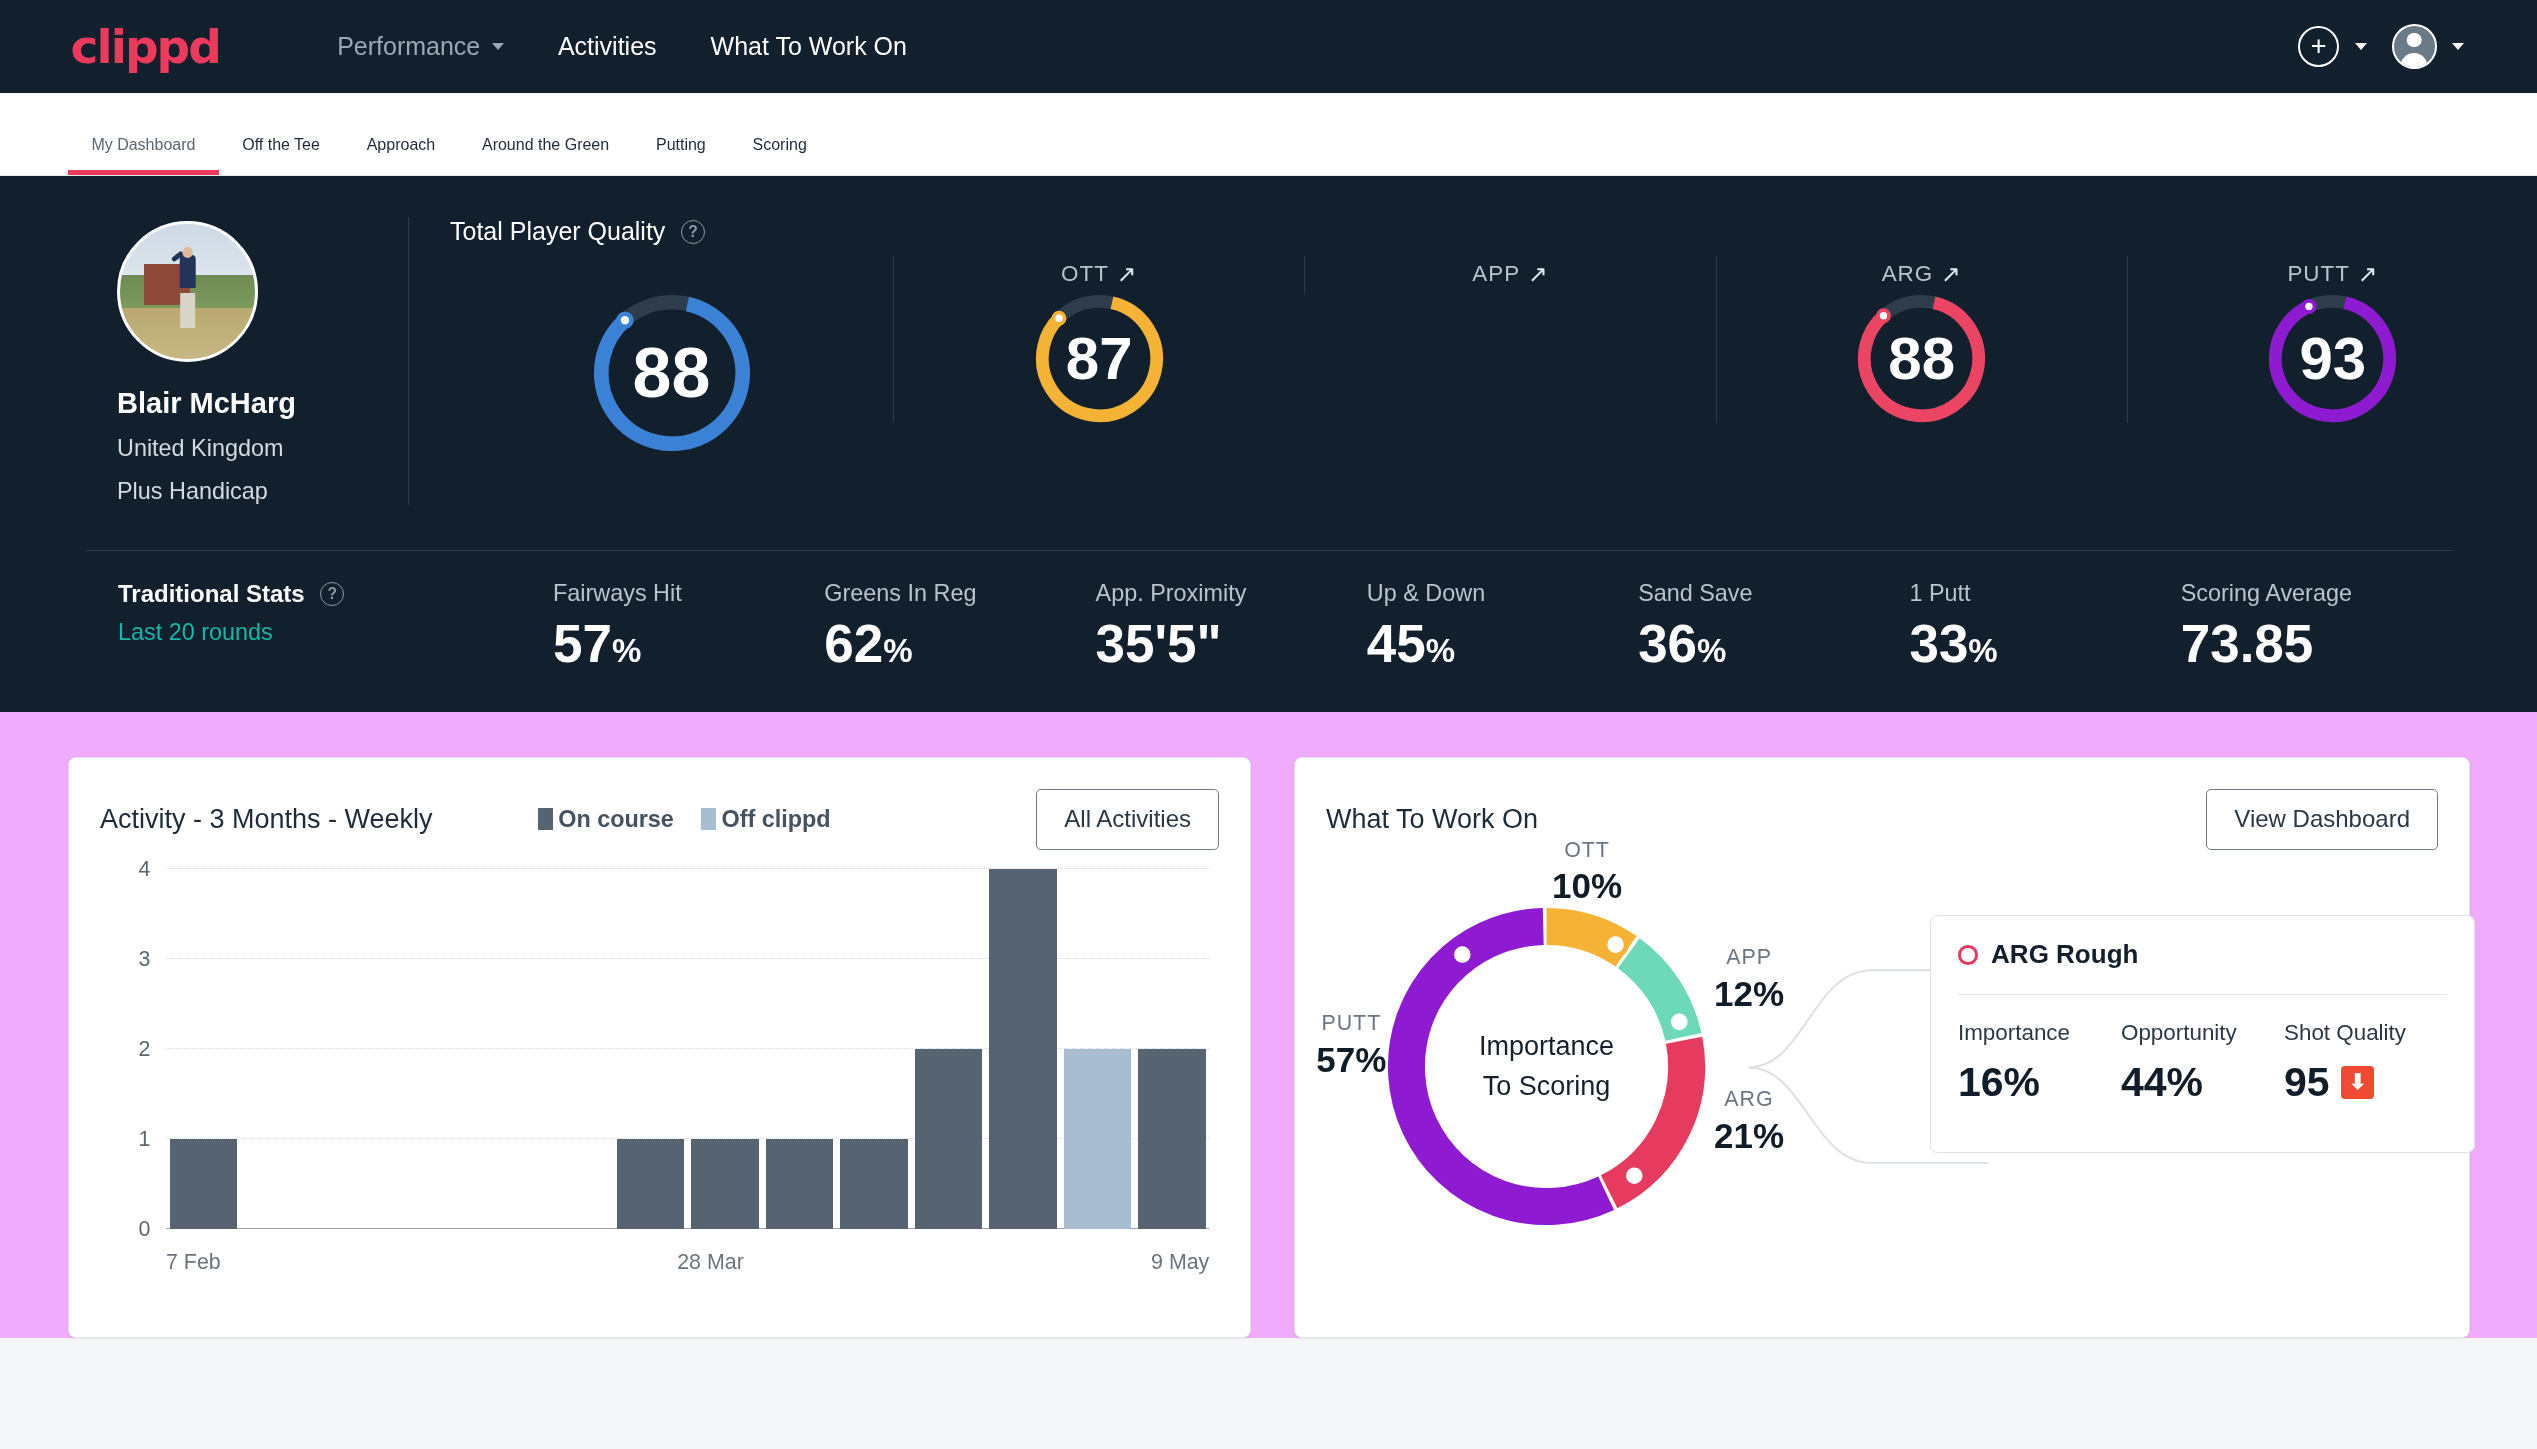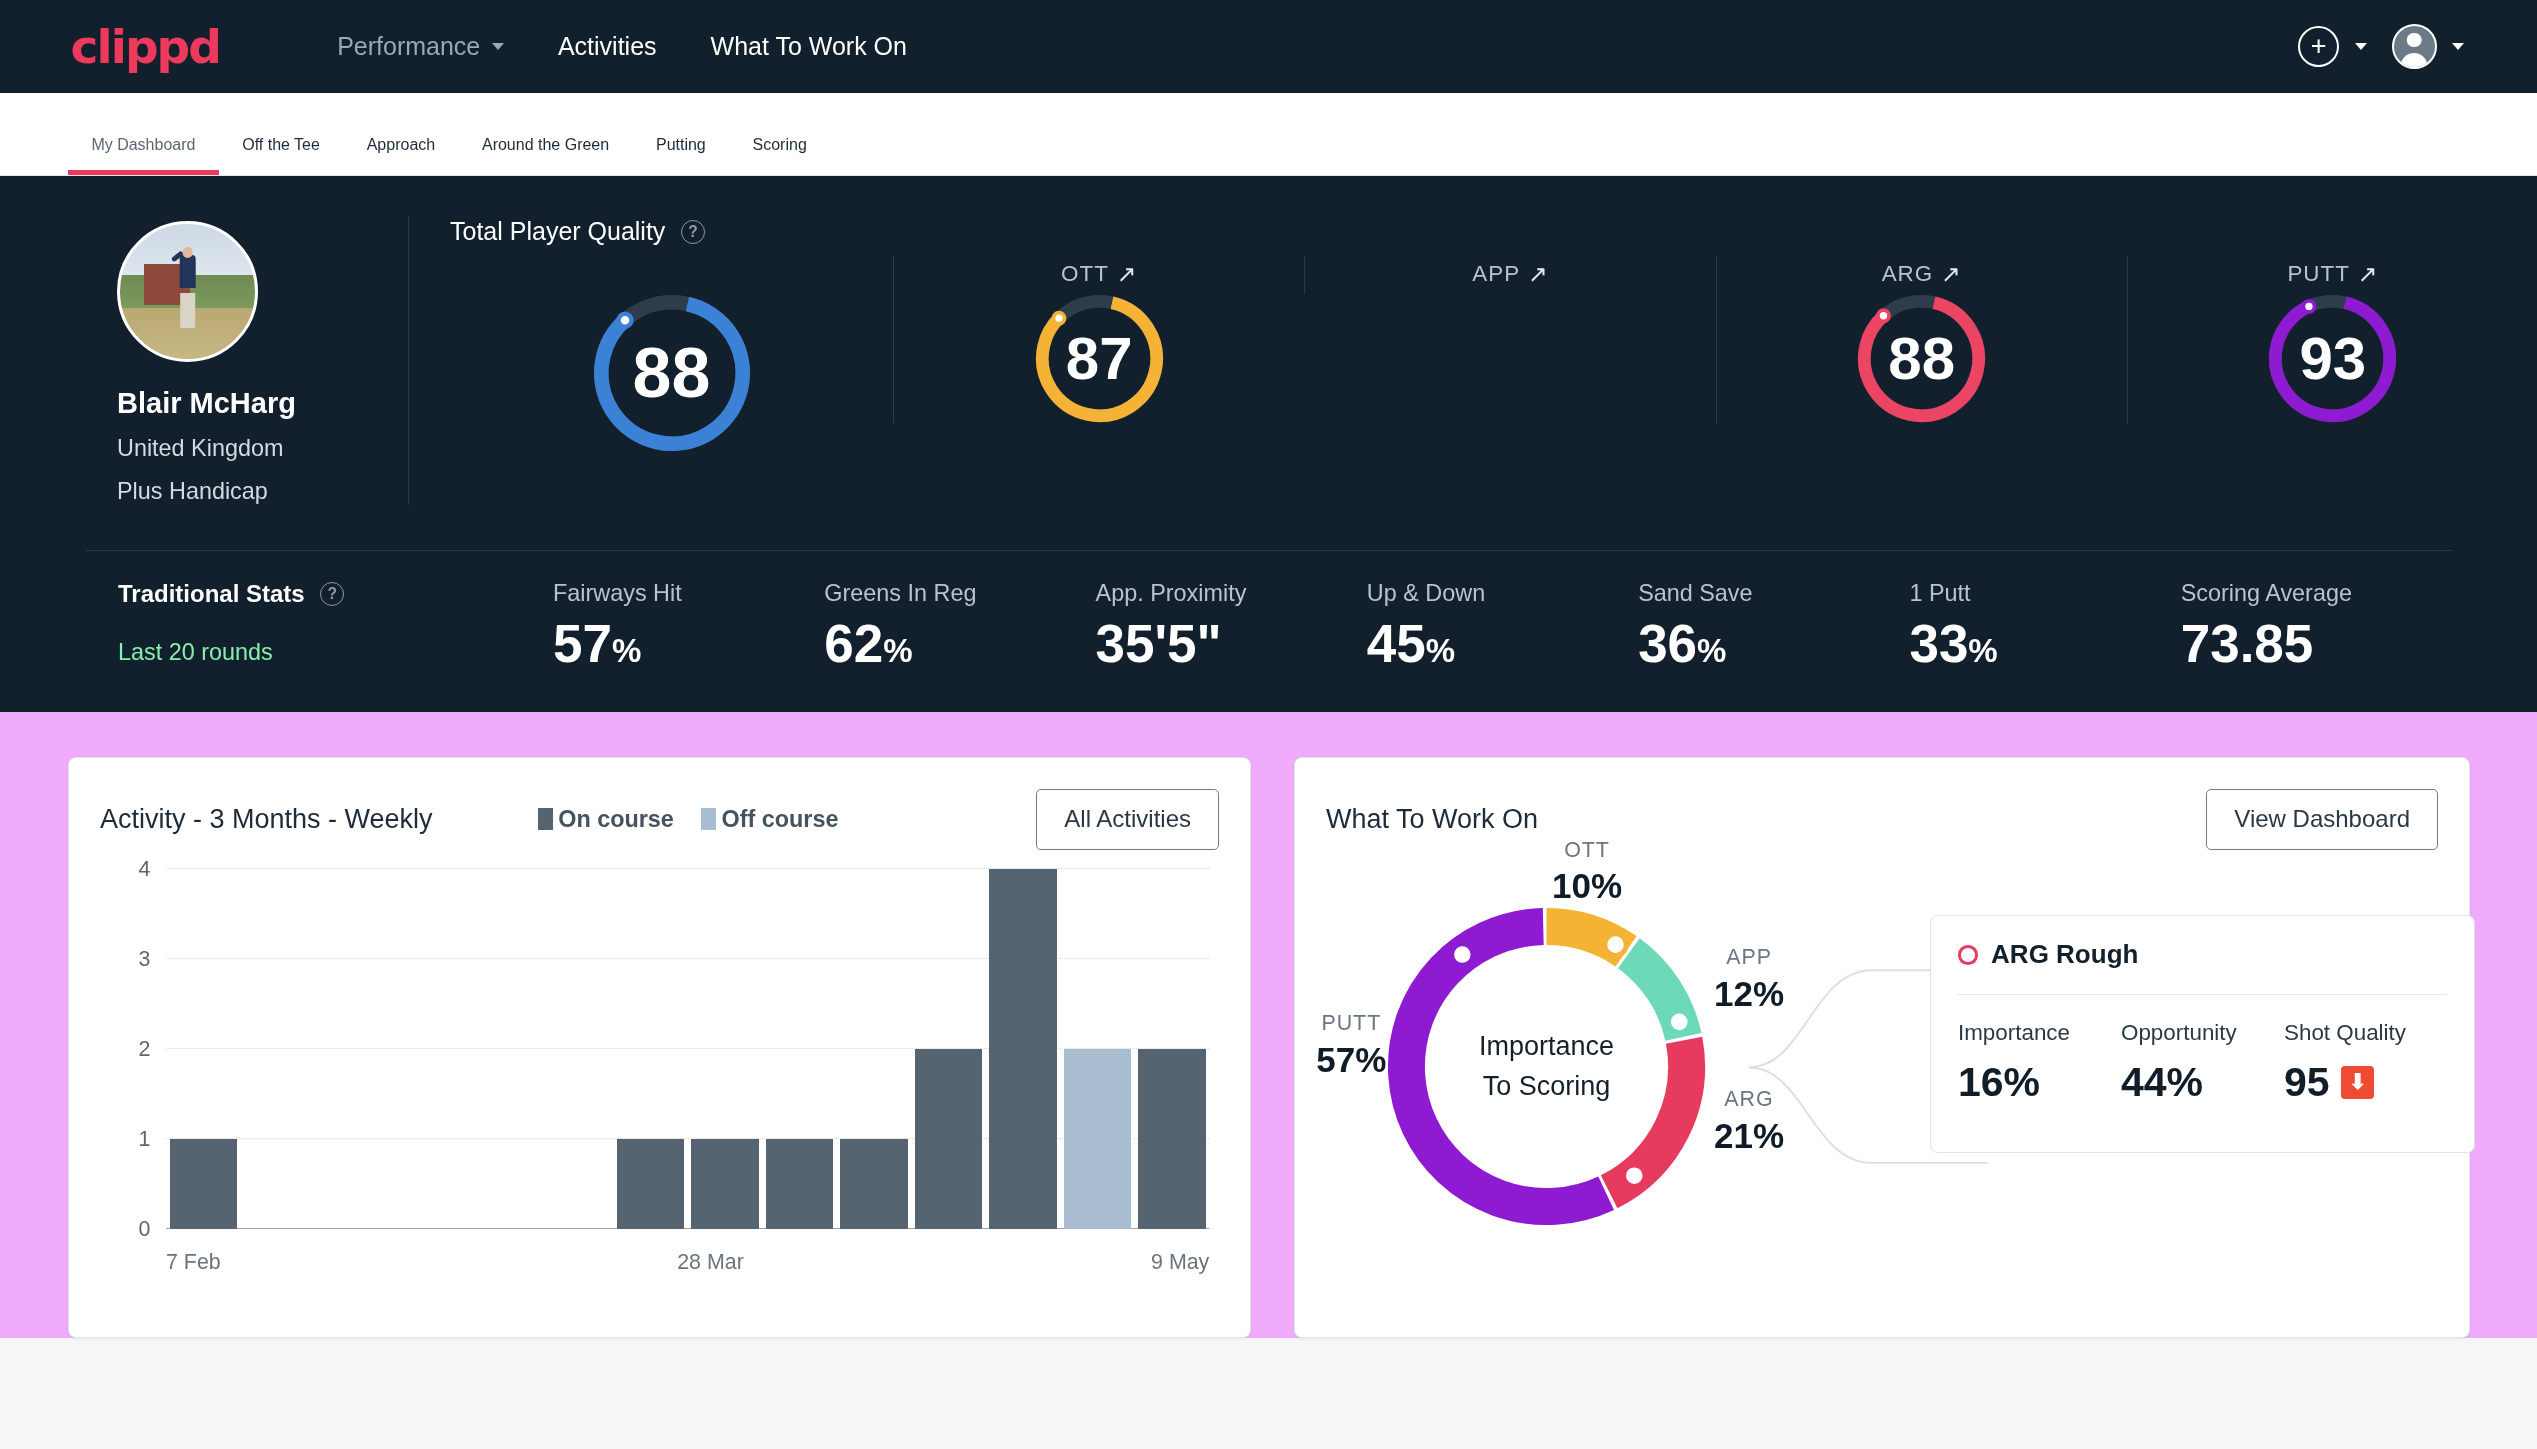--- a/index.html
+++ b/index.html
@@ -147,21 +147,21 @@
   .gauge-wrap.small .gauge-val { font-size: 60px; }
 
   
   .trad-sep { height: 1px; background: #2c3b4b; margin: 45px 86px 0 86px; }
   .trad {
     display: flex; align-items: flex-start; padding: 29px 86px 0 86px;
   }
   .trad-head { width: 467px; padding-left: 32px; }
   .trad-head-row { display: flex; align-items: center; gap: 15.6px; }
   .trad-title { color: #ffffff; font-size: 24px; font-weight: 700; }
-  .trad-sub { color: #86efac; font-size: 23.4px; margin-top: 31px; }
+  .trad-sub { color: #14b8a6; font-size: 23.4px; margin-top: 11px; }
   .trad-stats { flex: 1; display: flex; }
   .stat { flex: 1; display: flex; flex-direction: column; }
   .stat-label { color: #b9c3cd; font-size: 23.4px; margin-bottom: 7.8px; }
   .stat-val { color: #ffffff; font-size: 53px; font-weight: 700; line-height: 1.1; }
   .stat-val .unit { font-size: 33px; font-weight: 700; }
 
   
   .cards {
     display: flex; gap: 43px; padding: 45px 68px 0 68px;
     background: #f0abfc;
@@ -394,21 +394,21 @@
   <div class="card left">
     <div class="card-head">
       <div class="card-title">Activity - 3 Months - Weekly</div>
       <div class="legend">
         <div class="legend-item">
           <span class="sw" style="background:#566472"></span>
           <span>On course</span>
         </div>
         <div class="legend-item">
           <span class="sw" style="background:#a9bdd0"></span>
-          <span>Off course</span>
+          <span>Off clippd</span>
         </div>
       </div>
       <button class="btn">All Activities</button>
     </div>
 
     <div class="chart-area">
       <div class="plot" id="plot">
           <div class="gridline axis" style="bottom: 0%;">
             <div class="ytick">0</div>
           </div>

